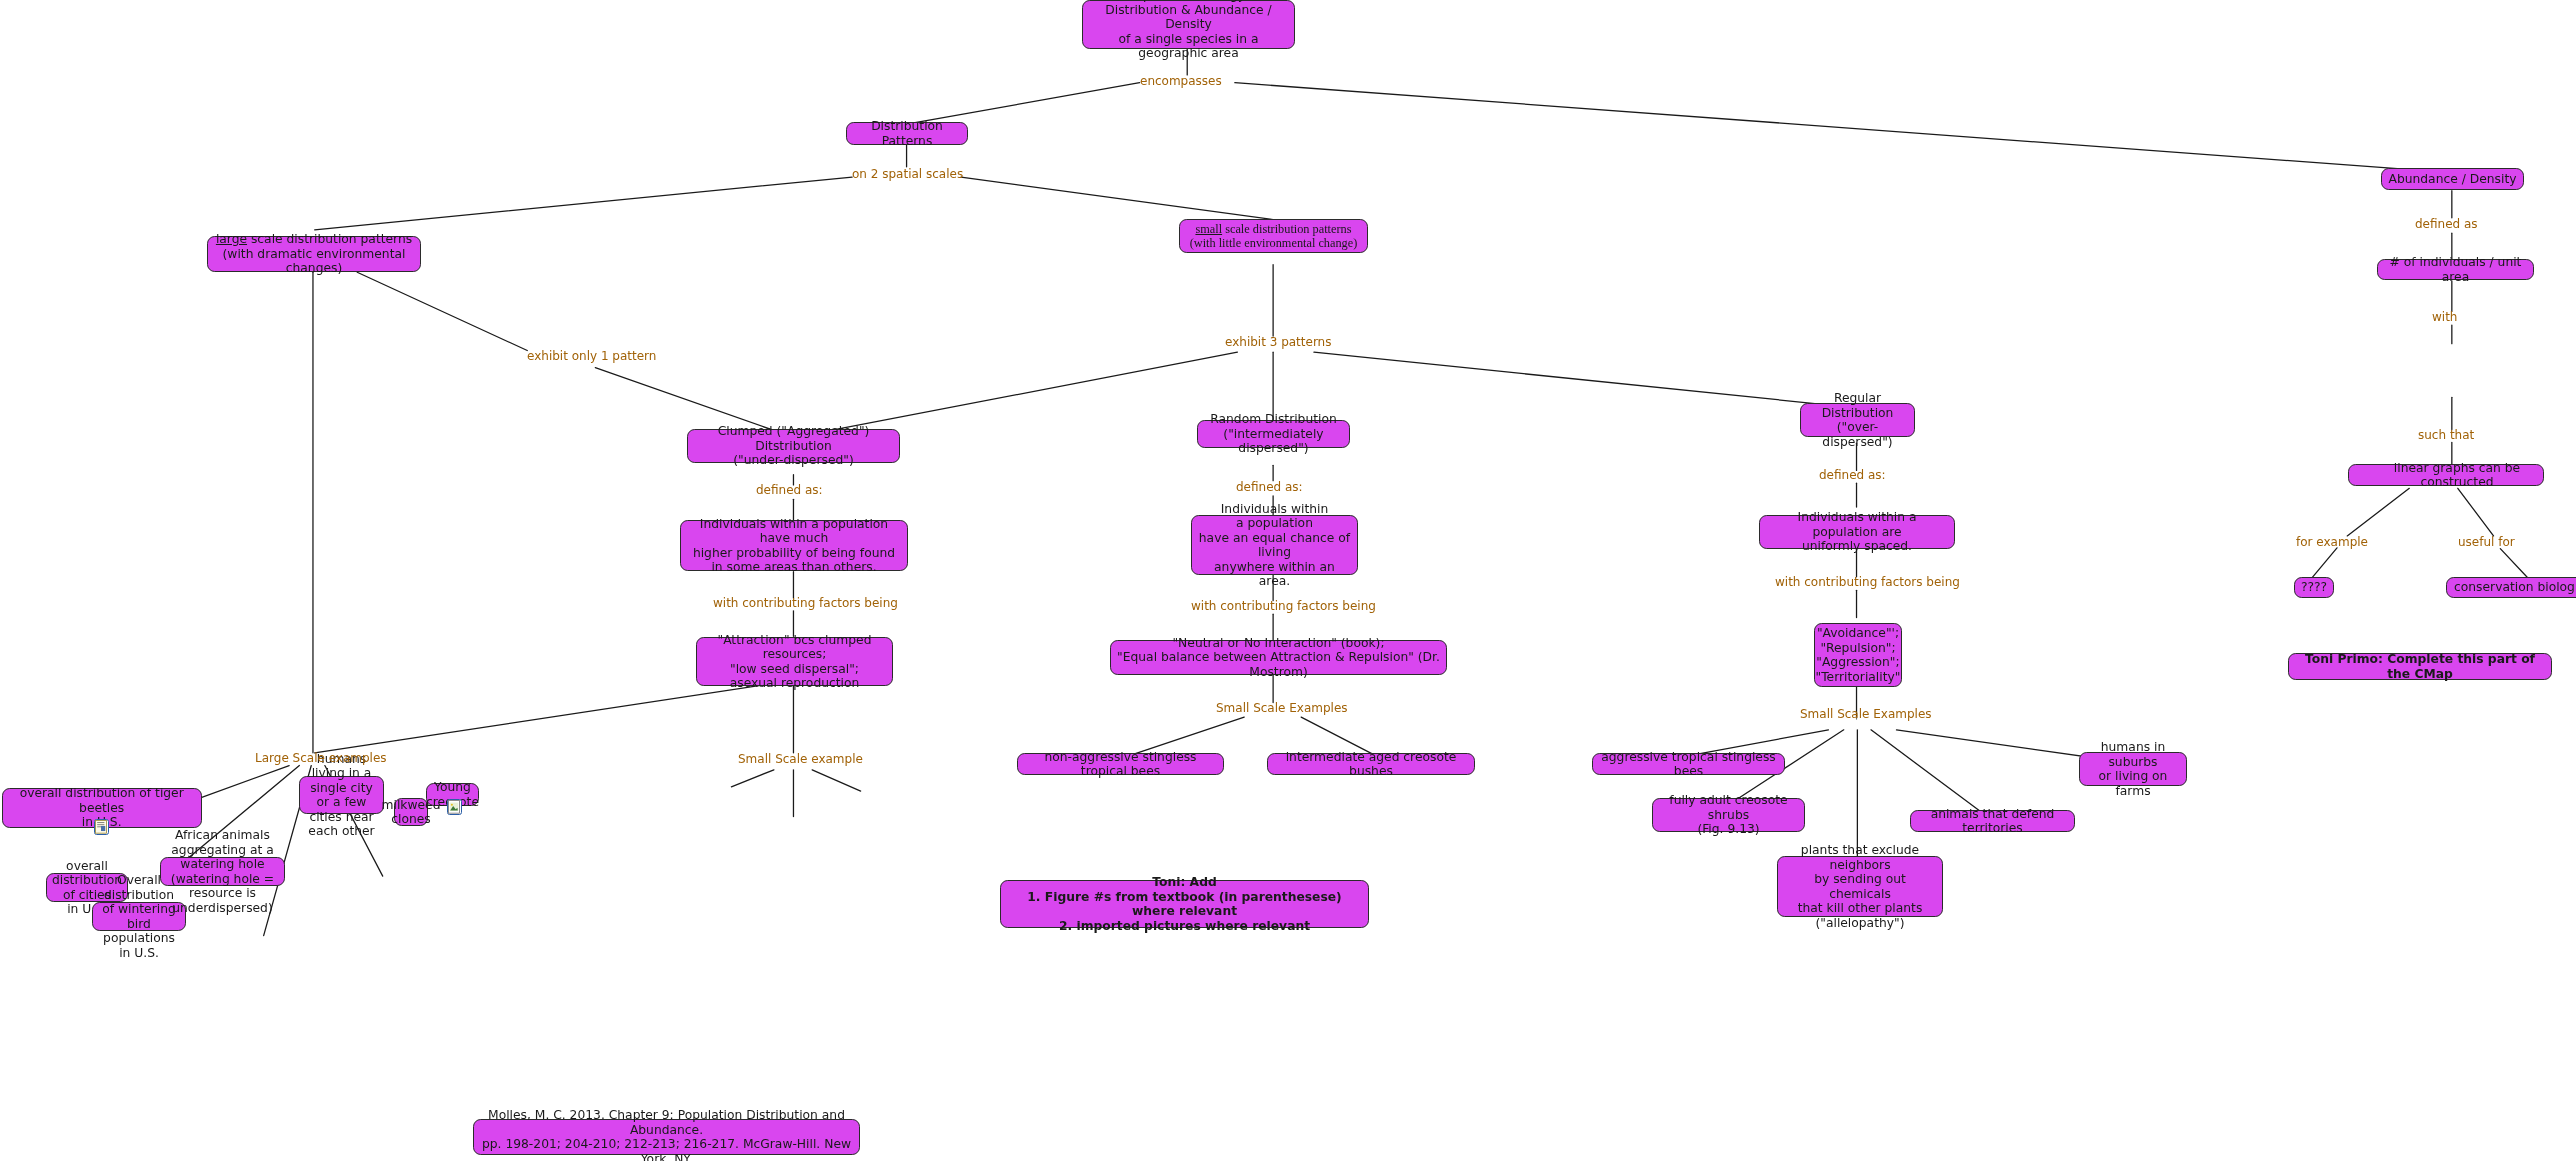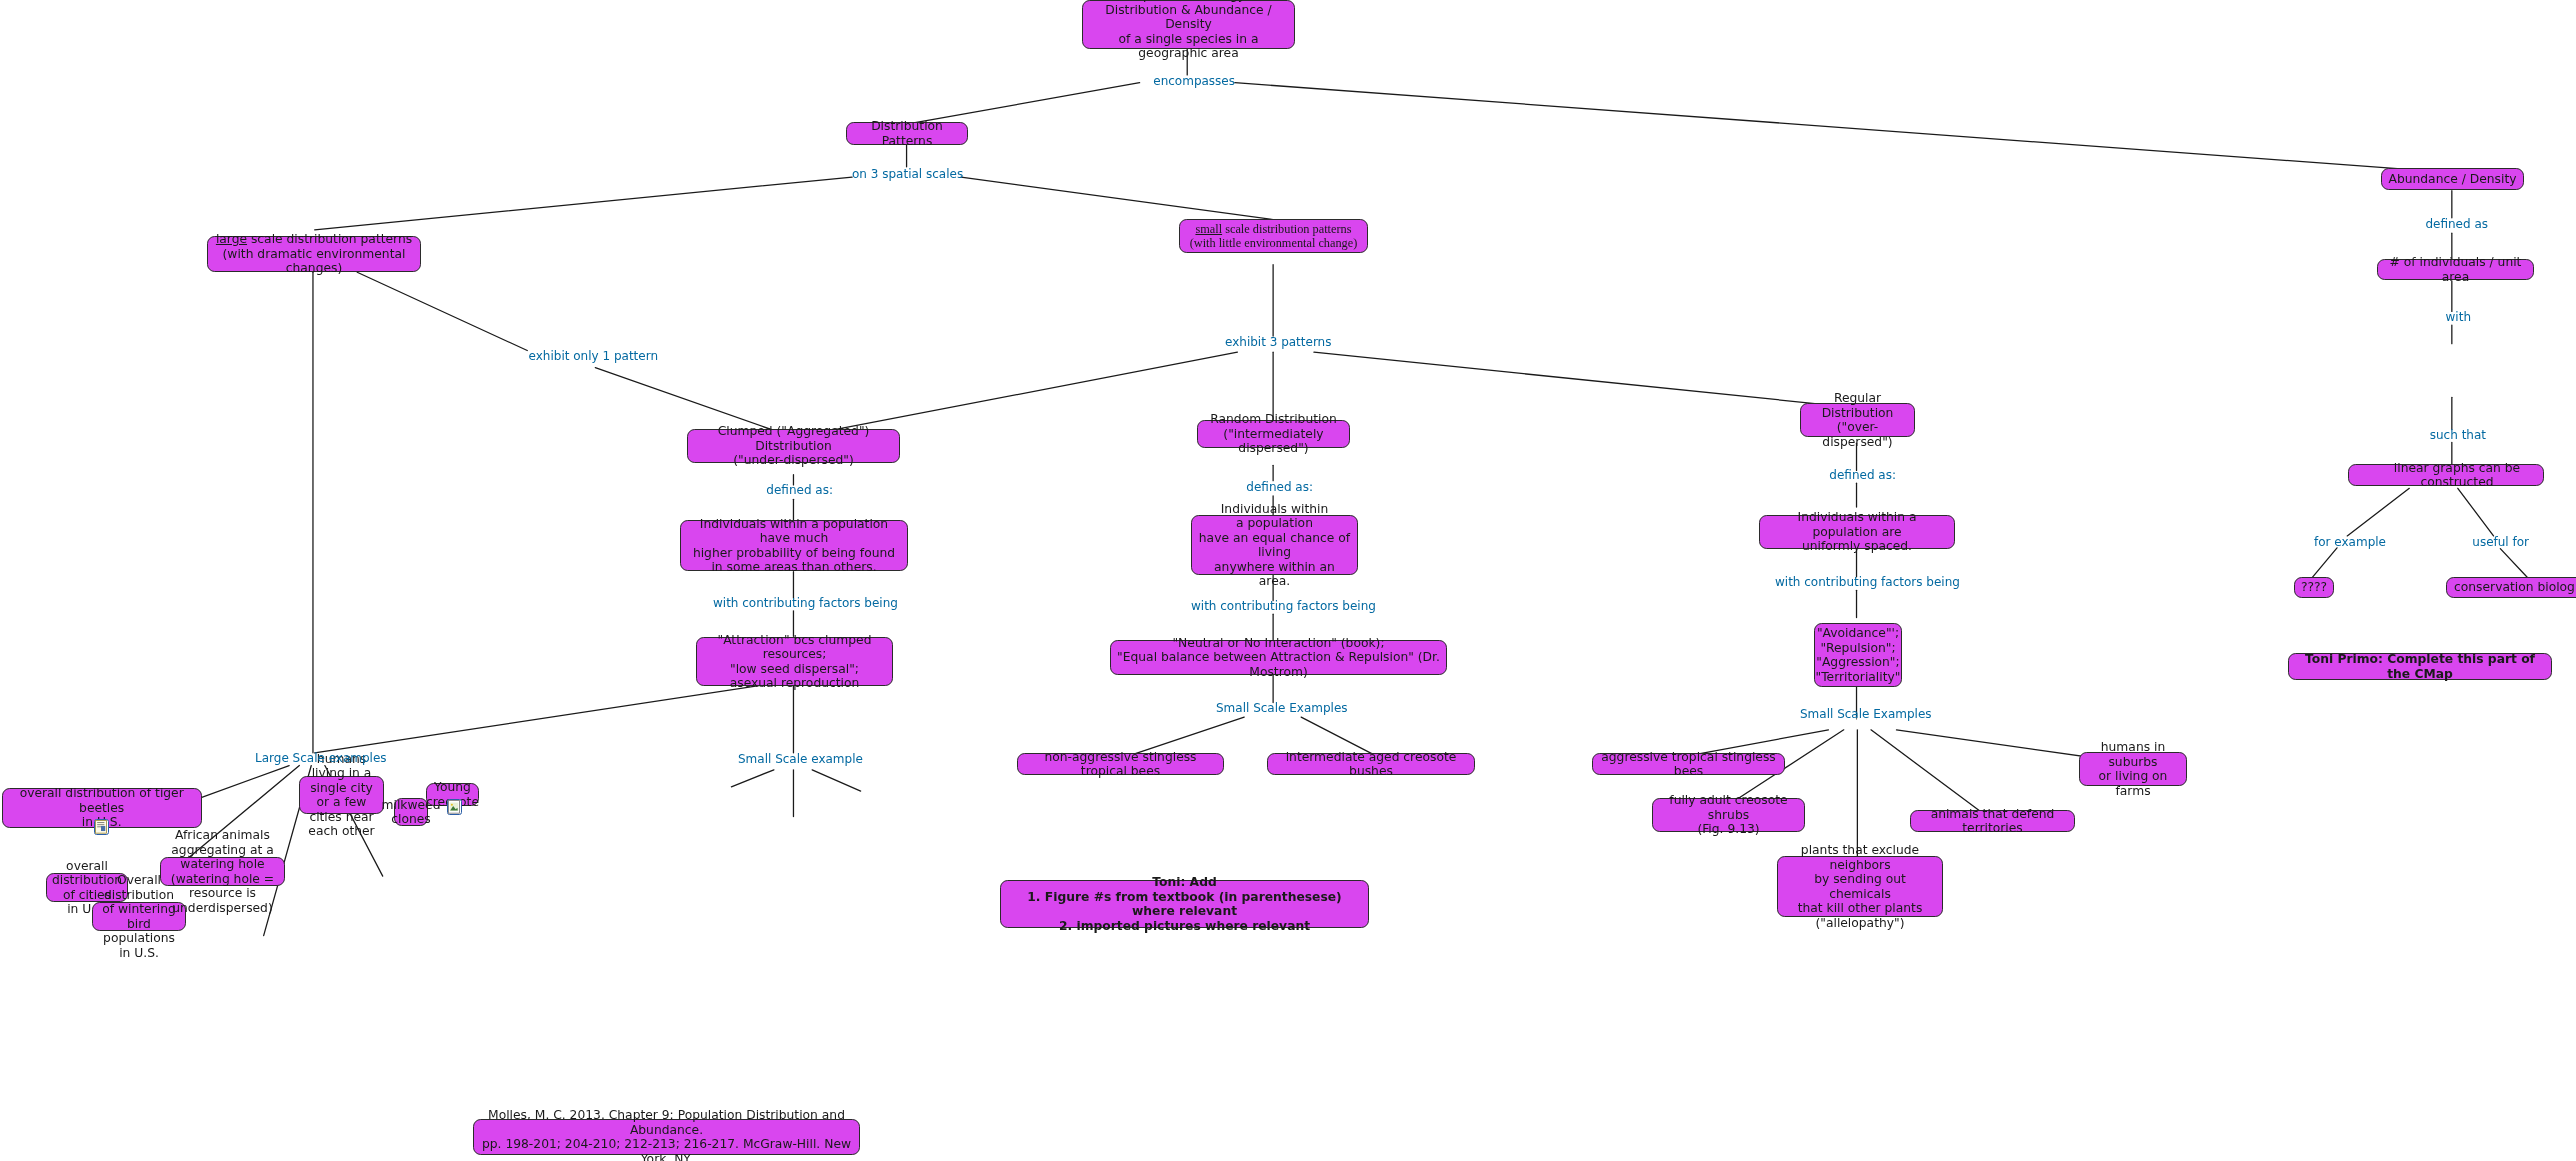--- a/index.html
+++ b/index.html
@@ -45,23 +45,23 @@
   }
   .node.bold {
     font-weight: bold;
   }
   .node .u {
     text-decoration: underline;
   }
   .linklabel {
     position: absolute;
     font-size: 12px;
-    color: #0369a1;
+    color: #a16207;
     white-space: nowrap;
-    text-align: right;
+    text-align: left;
     background: transparent;
     line-height: 1.1;
   }
   .badge {
     position: absolute;
     width: 14.5px;
     height: 16px;
     border: 1.3px solid #2b5fa8;
     border-radius: 2.6px;
     background: #ffffff;
@@ -359,21 +359,21 @@
 2.  imported pictures where relevant</span>
   </div>
 
   <div class="node" style="left:473px; top:1119px; width:387px; height:36px;">
     <span>Molles, M. C.  2013.  Chapter 9: Population Distribution and Abundance.
 pp. 198-201; 204-210; 212-213; 216-217. McGraw-Hill.  New York, NY.</span>
   </div>
 
   <div class="linklabel" style="left:1140px; top:75px; width:95px;"><span>encompasses</span></div>
 
-  <div class="linklabel" style="left:852px; top:168px; width:109px;"><span>on 3 spatial scales</span></div>
+  <div class="linklabel" style="left:852px; top:168px; width:109px;"><span>on 2 spatial scales</span></div>
 
   <div class="linklabel" style="left:2415px; top:218px; width:73px;"><span>defined as</span></div>
 
   <div class="linklabel" style="left:2432px; top:311px; width:39px;"><span>with</span></div>
 
   <div class="linklabel" style="left:2418px; top:429px; width:68px;"><span>such that</span></div>
 
   <div class="linklabel" style="left:2296px; top:536px; width:90px;"><span>for example</span></div>
 
   <div class="linklabel" style="left:2458px; top:536px; width:71px;"><span>useful for</span></div>

